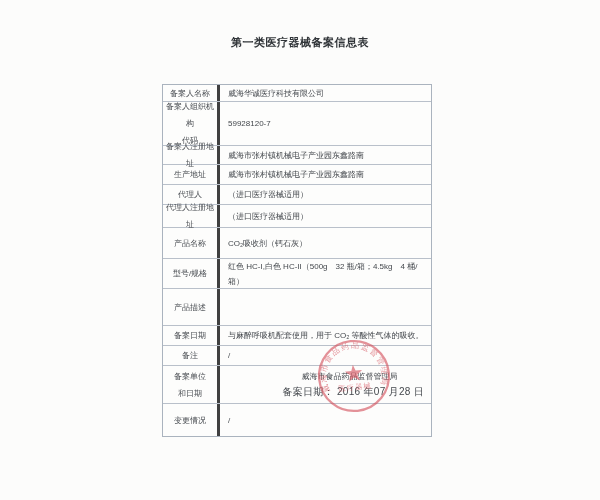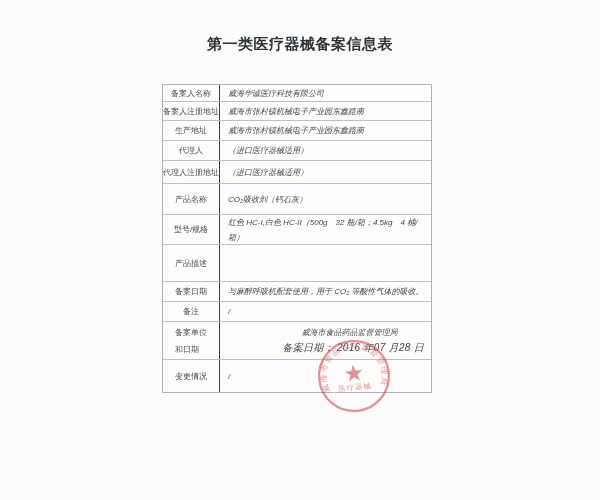--- a/index.html
+++ b/index.html
@@ -5,44 +5,44 @@
   html,body{margin:0;padding:0;}
   body{background:#ffffff;}
   .screen{
     position:relative;width:600px;height:500px;overflow:hidden;
     background:#fcfcfb;
     font-family:"Liberation Sans",sans-serif;
     color:#45494e;
   }
   .doc-title{
     position:absolute;top:35px;left:0;width:600px;
-    text-align:center;font-size:15px;font-weight:bold;color:#303438;
+    text-align:center;font-size:11px;font-weight:bold;color:#303438;
     letter-spacing:.5px;
   }
   .record-no{
     position:absolute;top:66px;left:284px;
     font-size:8.5px;color:#4a4e53;letter-spacing:.2px;
   }
   .info-table{
     position:absolute;left:162px;top:84px;width:270px;box-sizing:border-box;
     border:1px solid #aab3be;background:#fdfdfc;
   }
   .row{display:flex;border-bottom:1px solid #b9c0ca;box-sizing:border-box;}
   .row:last-child{border-bottom:none;}
   .cell-label{
     width:57px;flex:0 0 57px;box-sizing:border-box;
-    border-right:1px solid #404040;
+    border-right:3px solid #404040;
     display:flex;align-items:center;justify-content:center;
-    text-align:left;font-size:8px;line-height:17px;
+    text-align:center;font-size:8px;line-height:17px;
     white-space:pre-line;color:#484c51;
   }
   .cell-value{
     flex:1;display:flex;align-items:center;box-sizing:border-box;
     padding:2px 4px 2px 8px;font-size:8px;line-height:15px;
-    white-space:pre-line;color:#44484d;font-style:italic;
+    white-space:pre-line;color:#44484d;
   }
   .cell-value.filing{
     flex-direction:column;align-items:stretch;justify-content:space-between;
     padding:3px 0 4px 0;
   }
   .filing-unit{
     text-align:center;font-size:8px;color:#44484d;
     position:relative;left:24px;
   }
   .filing-date{
@@ -62,20 +62,25 @@
 
   <div class="doc-title">第一类医疗器械备案信息表</div>
 
   <div class="info-table">
 
     <div class="row" style="height:17px">
       <div class="cell-label">备案人名称</div>
       <div class="cell-value">威海华诚医疗科技有限公司</div>
     </div>
 
+    <div class="row" style="height:44px">
+      <div class="cell-label">备案人组织机构
+代码</div>
+      <div class="cell-value">59928120-7</div>
+    </div>
 
     <div class="row" style="height:19px">
       <div class="cell-label">备案人注册地址</div>
       <div class="cell-value">威海市张村镇机械电子产业园东鑫路南</div>
     </div>
 
     <div class="row" style="height:20px">
       <div class="cell-label">生产地址</div>
       <div class="cell-value">威海市张村镇机械电子产业园东鑫路南</div>
     </div>

